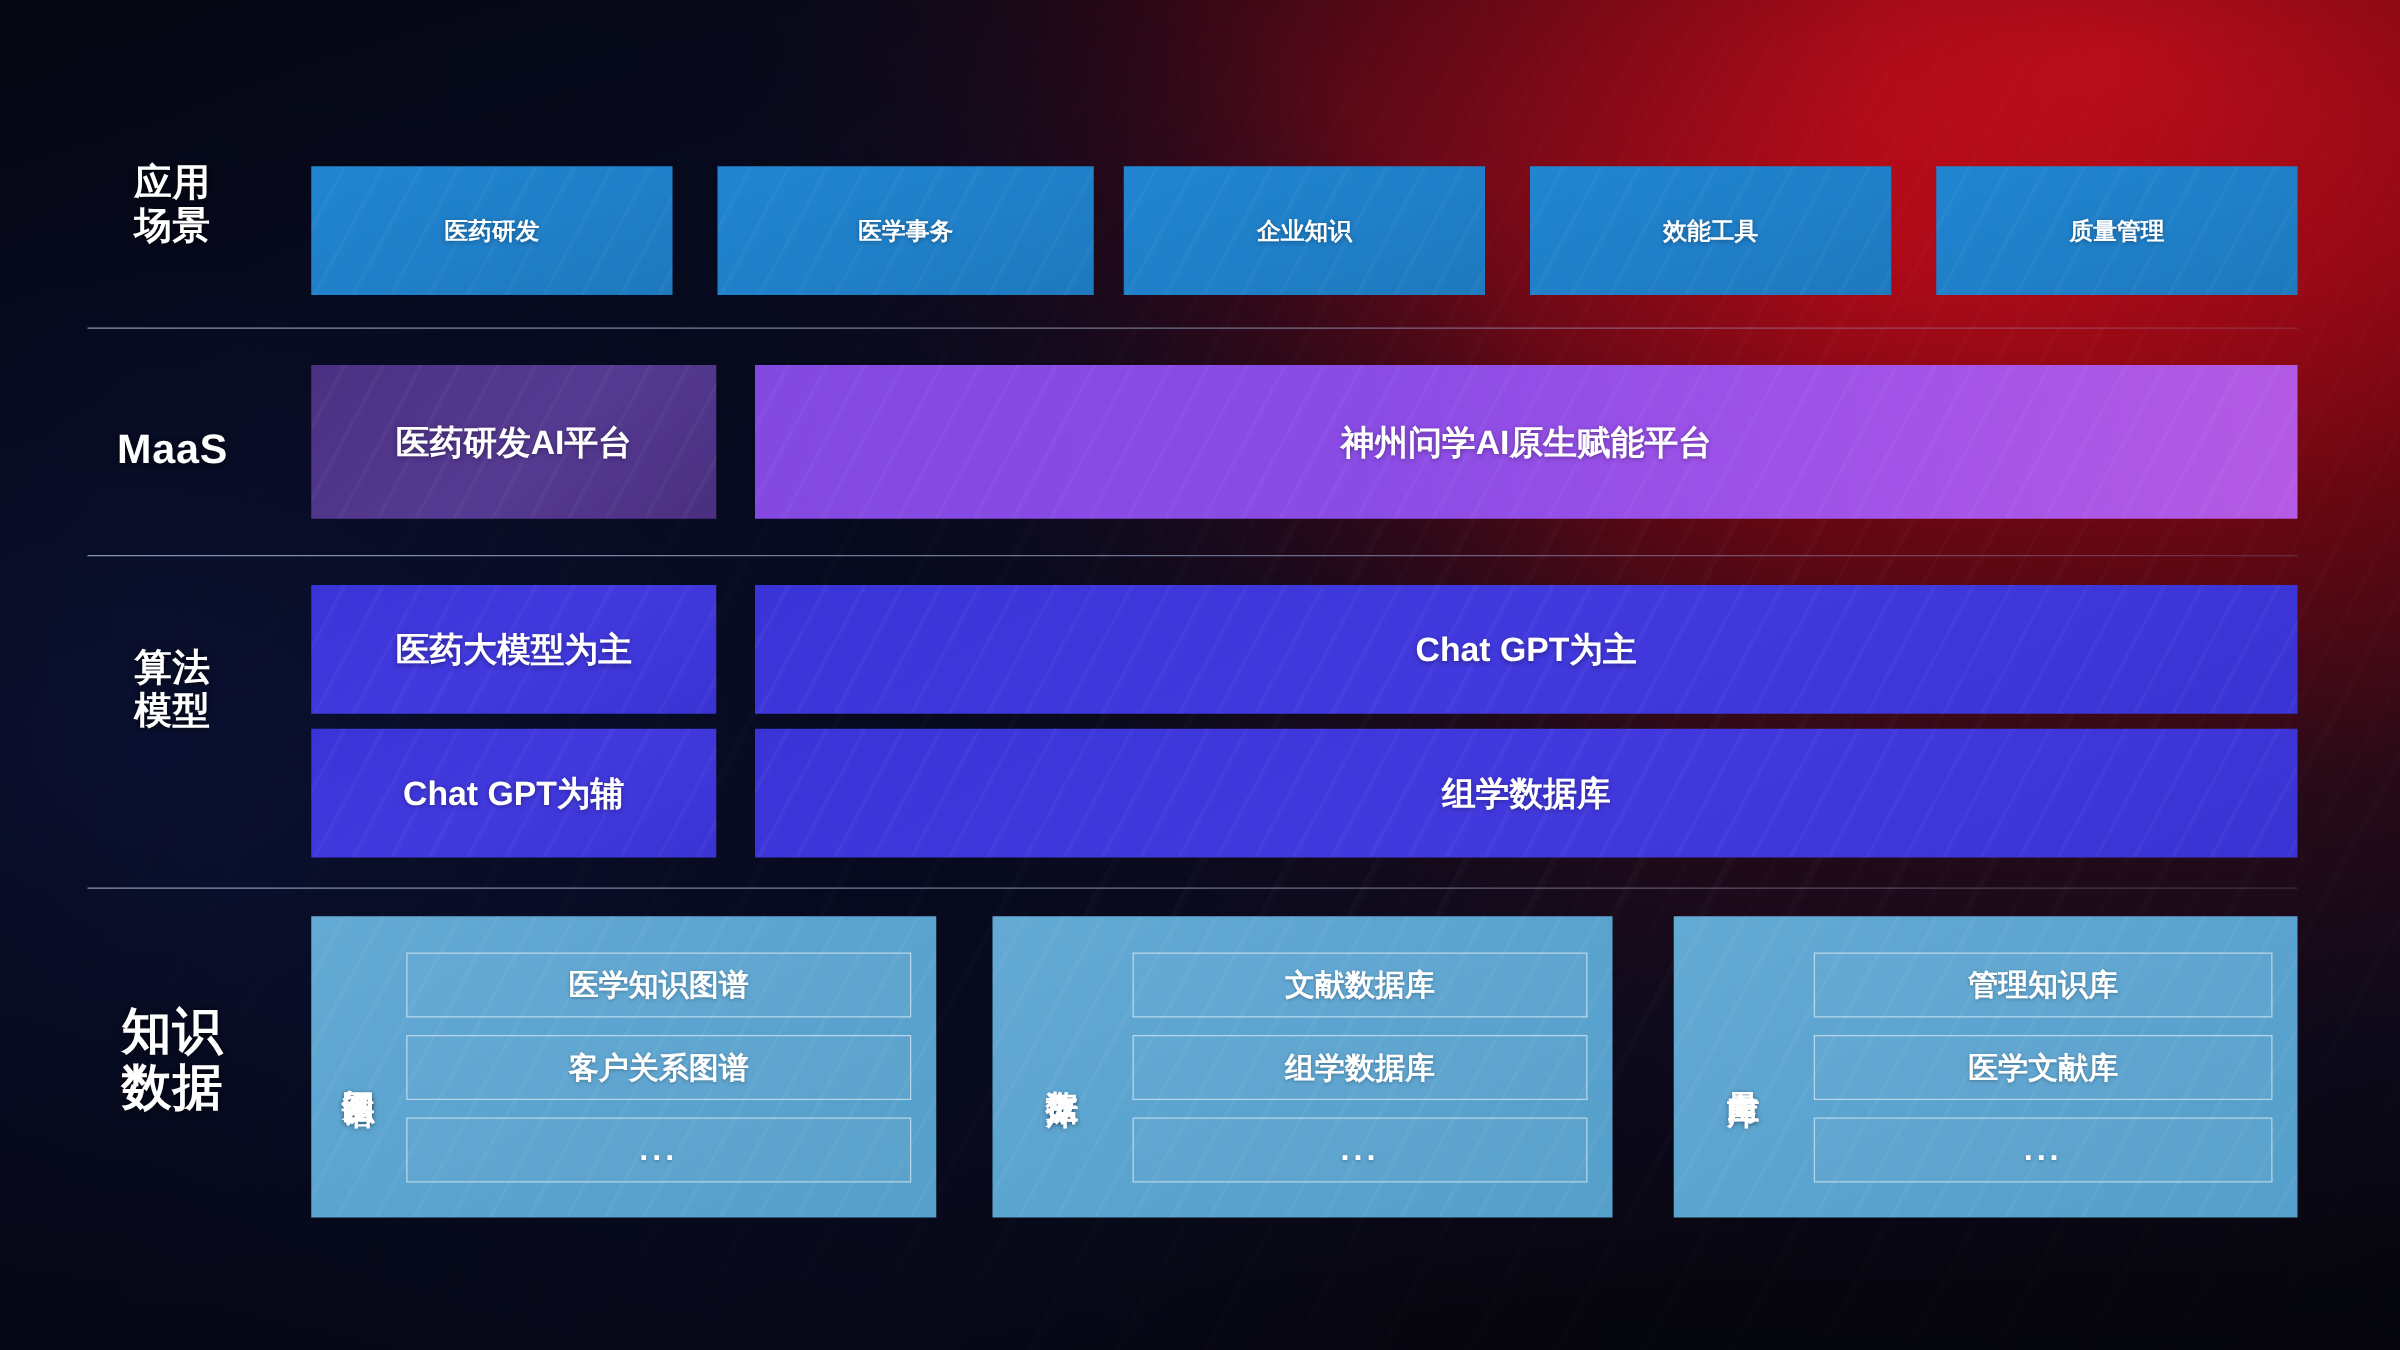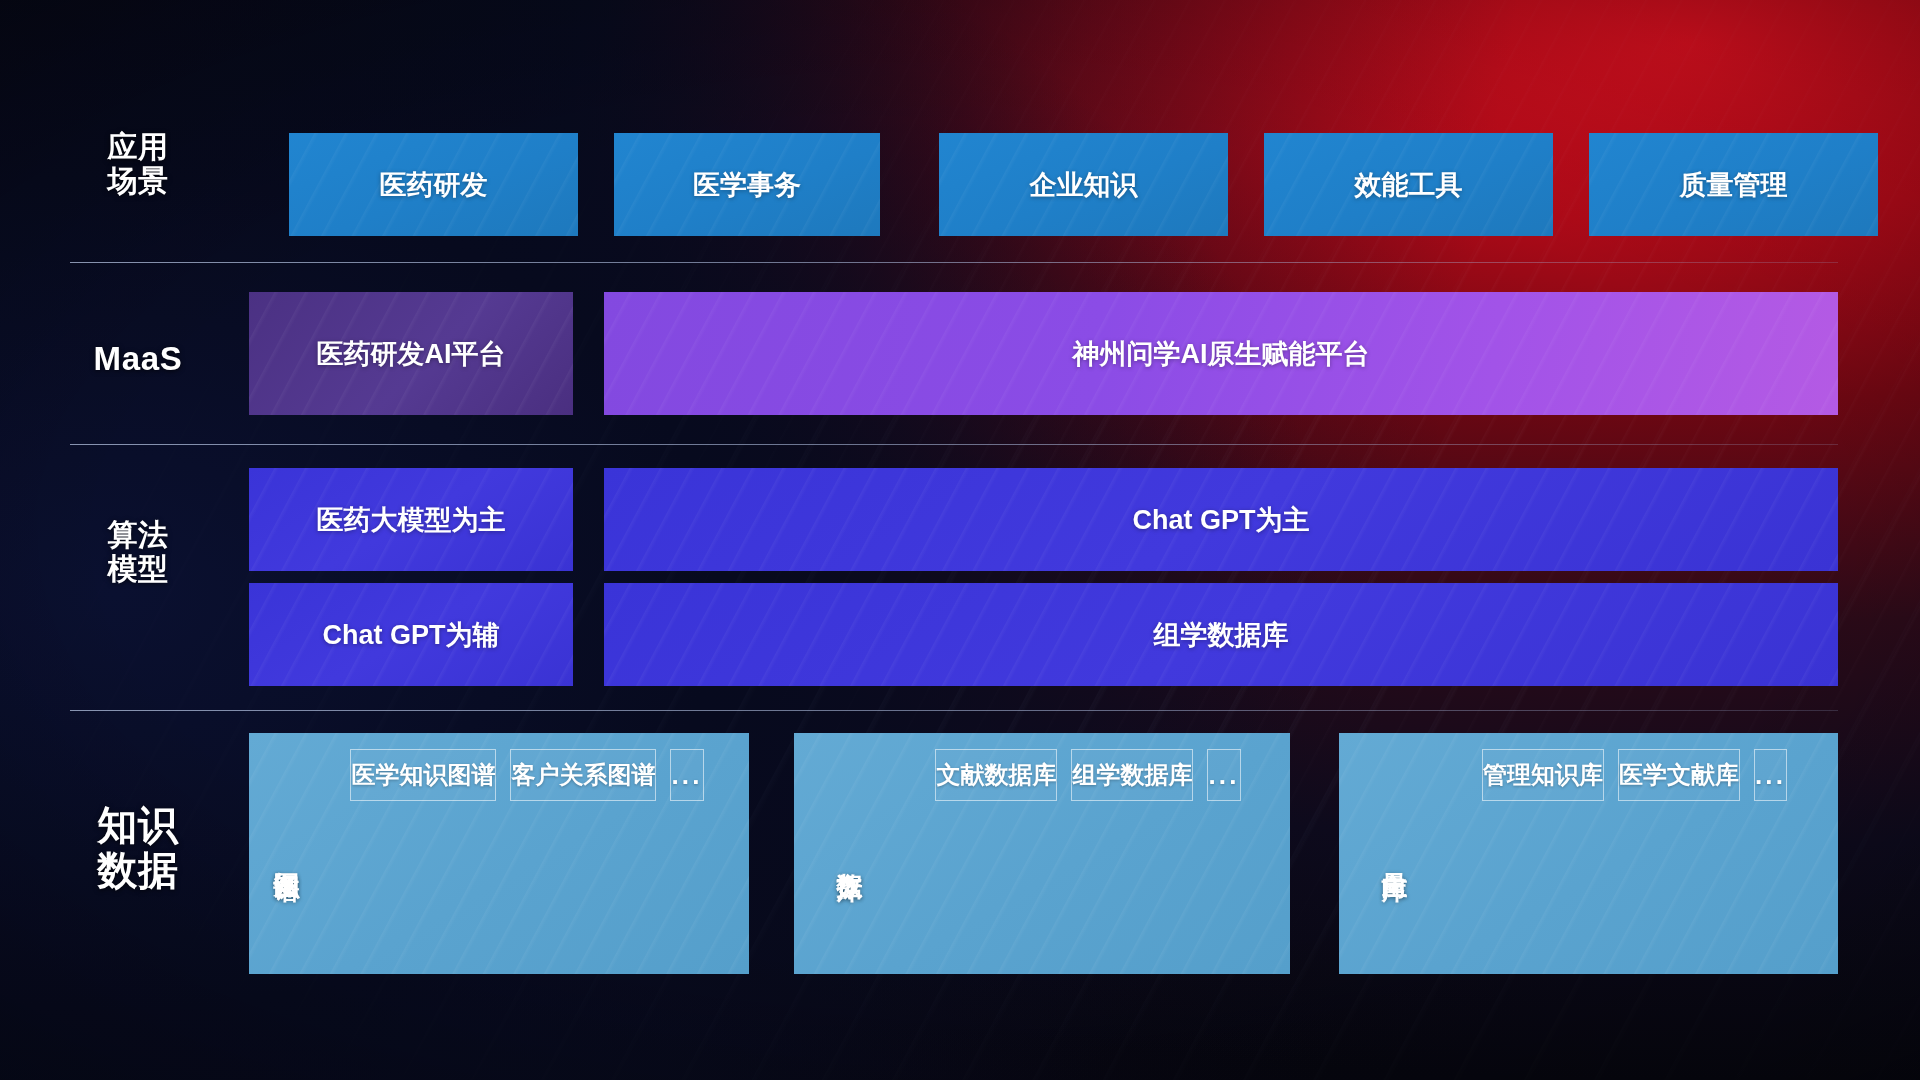--- a/index.html
+++ b/index.html
@@ -74,22 +74,21 @@
     content:""; position:absolute; inset:0;
     background:repeating-linear-gradient(118deg,
       rgba(255,255,255,0) 0 22px, rgba(255,255,255,.045) 23px, rgba(255,255,255,0) 27px);
     pointer-events:none;
   }
   .box > span{ position:relative; z-index:2; }
 
   
   .app-box{
     background:linear-gradient(160deg,#2185d0 0%,#1f7fc8 55%,#1e79bd 100%);
-    font-size:27px;
-    margin-left:40px;
+    font-size:19px;
   }
 
   
   .maas-left{ background:linear-gradient(135deg,#4b3183 0%,#553a92 55%,#4a2f80 100%); font-size:27px; }
   .maas-right{ background:linear-gradient(96deg,#8349e0 0%,#8b4ce6 40%,#a253e8 72%,#b45ae4 100%); font-size:27px; }
 
   
   .algo-box{ background:linear-gradient(150deg,#3a34d8 0%,#4139dd 50%,#3a33d4 100%); font-size:27px; }
 
   
@@ -108,21 +107,21 @@
     position:relative; z-index:2;
     display:flex; align-items:center; justify-content:center;
     color:#fff; font-weight:bold; font-size:26px; line-height:1.16;
     writing-mode:vertical-rl; text-orientation:upright;
     letter-spacing:.04em;
     text-shadow:0 1px 4px rgba(0,0,0,.30);
     flex:0 0 auto;
   }
   .kpanel-items{
     position:relative; z-index:2;
-    flex:1 1 auto; display:flex; flex-direction:row; justify-content:center;
+    flex:1 1 auto; display:flex; flex-direction:column; justify-content:center;
   }
   .kitem{
     border:1px solid rgba(255,255,255,.55);
     display:flex; align-items:center; justify-content:center;
     color:#fff; font-weight:bold; font-size:24px;
     text-shadow:0 1px 3px rgba(0,0,0,.28);
     background:rgba(255,255,255,.03);
   }
   .kitem.ellipsis{ font-size:26px; letter-spacing:.12em; }
 </style>
@@ -136,21 +135,21 @@
 <div id="bg-vignette"></div>
 
 <div id="stage">
 
   <div class="rowlabel" style="left:78px; top:130px; width:120px; font-size:30px;">应用
 场景</div>
 
   <div class="box app-box" style="left:249px; top:133px; width:289px; height:103px;">
     <span>医药研发</span>
   </div>
-  <div class="box app-box" style="left:574px; top:133px; width:266px; height:103px;">
+  <div class="box app-box" style="left:574px; top:133px; width:301px; height:103px;">
     <span>医学事务</span>
   </div>
   <div class="box app-box" style="left:899px; top:133px; width:289px; height:103px;">
     <span>企业知识</span>
   </div>
   <div class="box app-box" style="left:1224px; top:133px; width:289px; height:103px;">
     <span>效能工具</span>
   </div>
   <div class="box app-box" style="left:1549px; top:133px; width:289px; height:103px;">
     <span>质量管理</span>

